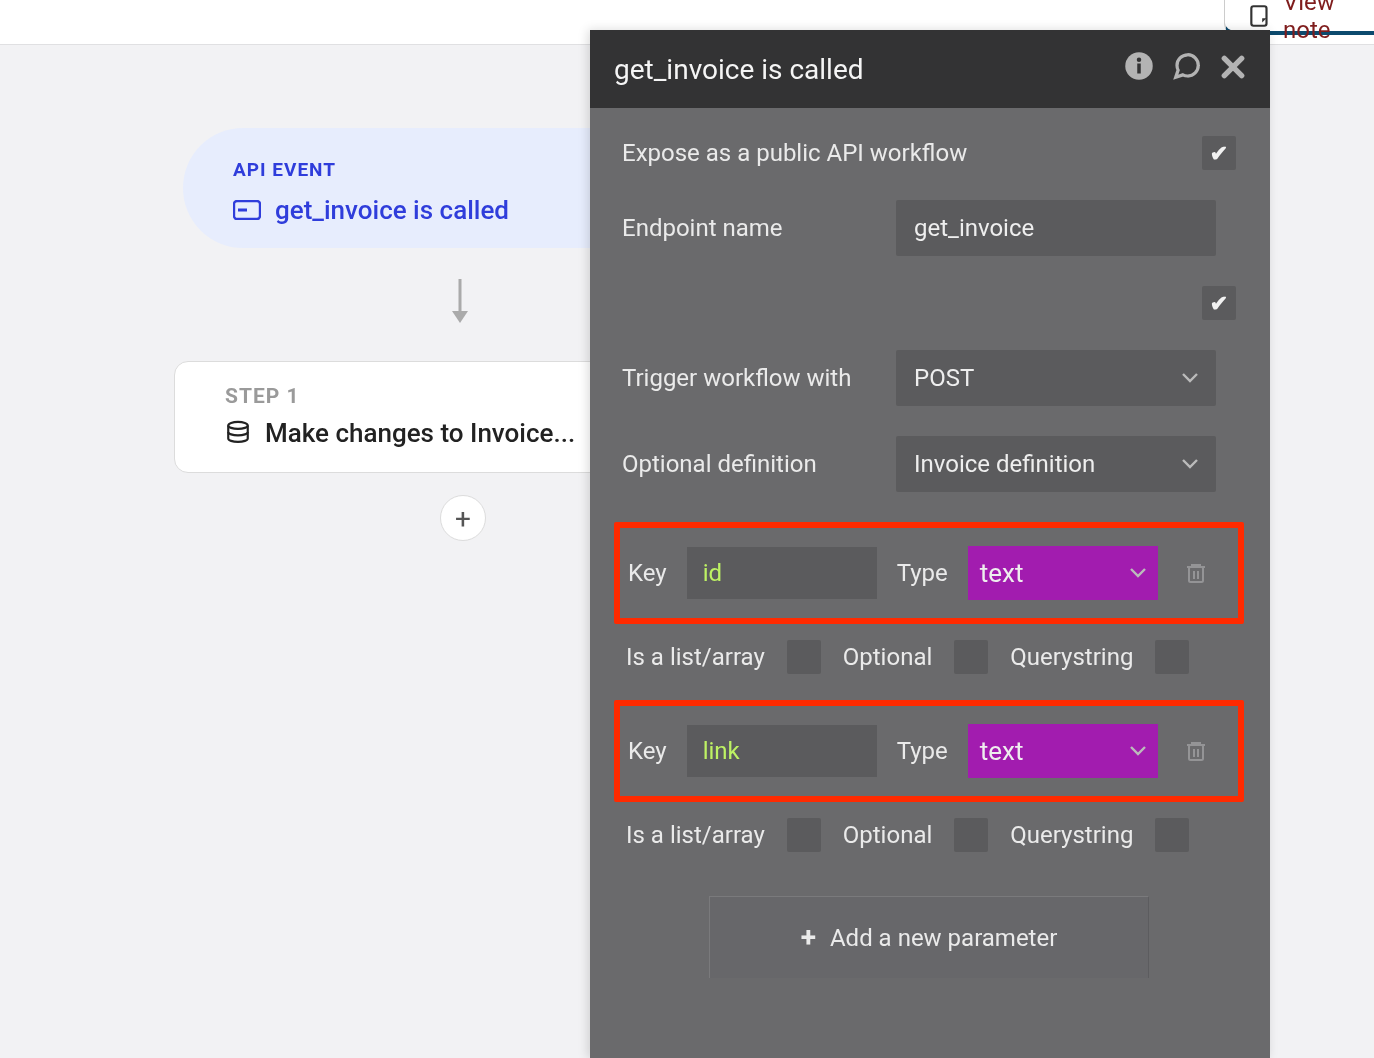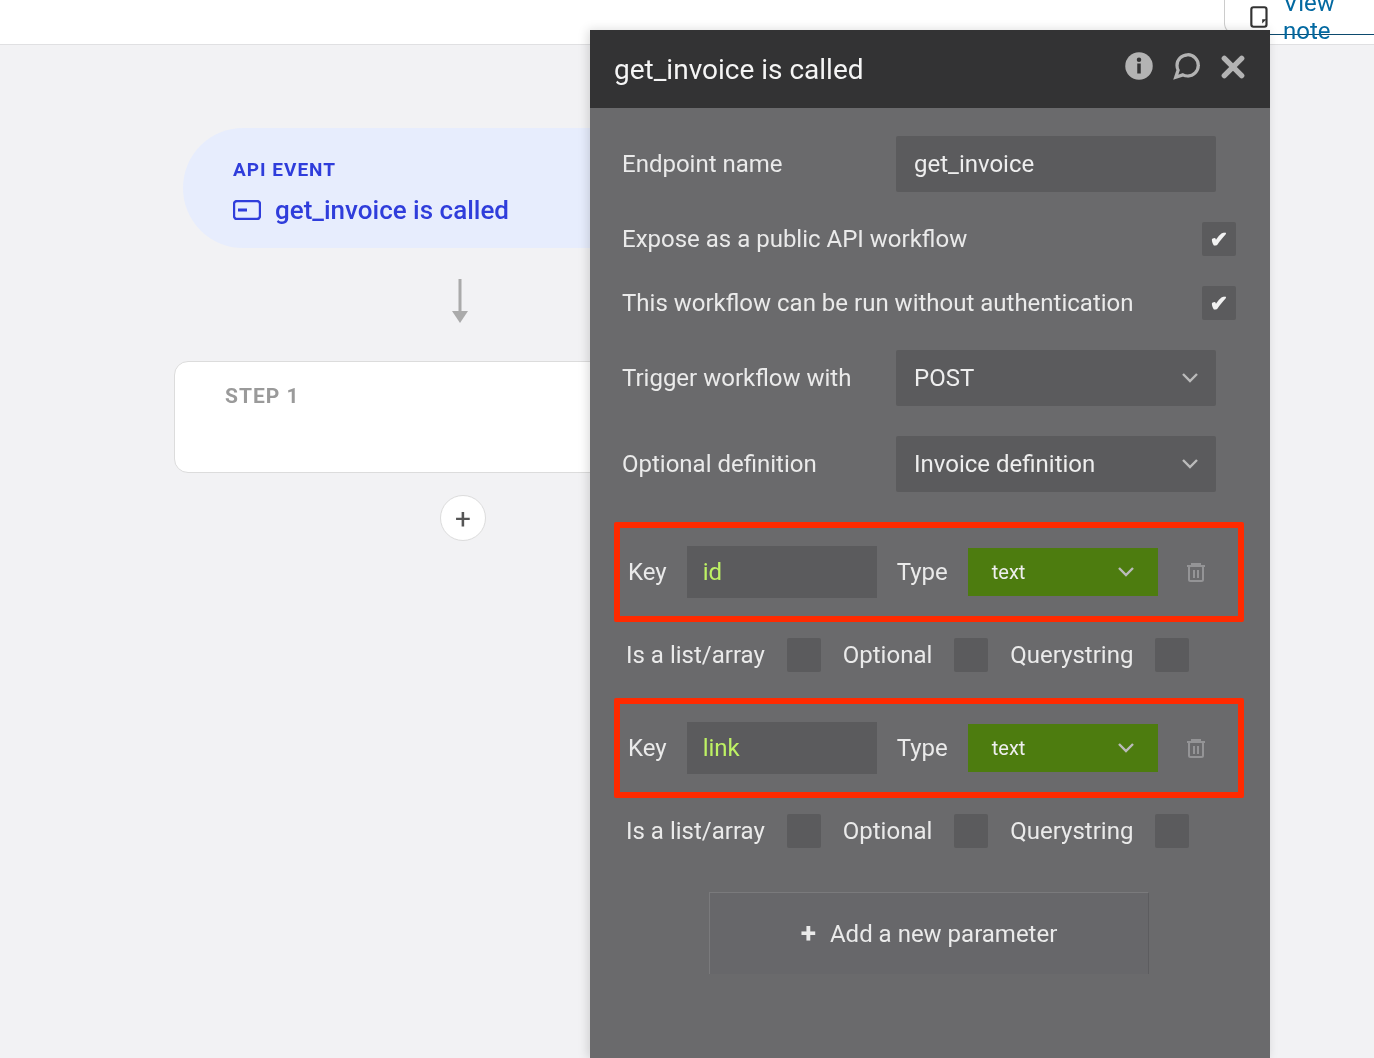--- a/index.html
+++ b/index.html
@@ -1,21 +1,21 @@
 <!DOCTYPE html>
 <html><head>
 <meta charset="utf-8">
 <style>
   * { box-sizing: border-box; margin: 0; padding: 0; font-family: -apple-system, BlinkMacSystemFont, "Segoe UI", Roboto, Arial, sans-serif; }
   html, body { width: 1374px; height: 1058px; background: #fff; overflow: hidden; }
 
   .top-cutoff {
     position: absolute; top: 0; right: 0; width: 150px; height: 35px;
-    border-left: 1px solid #ccc; border-bottom: 1px solid #0c4a6e; border-bottom-left-radius: 12px;
-    font-size: 24px; color: #0369a1; padding-left: 22px; display: flex; align-items: center; gap: 10px;
+    border-left: 1px solid #ccc; border-bottom: 4px solid #0c4a6e; border-bottom-left-radius: 12px;
+    font-size: 24px; color: #7f1d1d; padding-left: 22px; display: flex; align-items: center; gap: 10px;
   }
   .top-cutoff svg { flex: 0 0 auto; }
 
   .canvas-bg {
     position: absolute; top: 44px; left: 0; right: 0; bottom: 0;
     background: #f2f2f4; border-top: 1px solid #e0e0e2;
   }
 
   .event-card {
     position: absolute; top: 83px; left: 183px; width: 515px; height: 120px;
@@ -73,21 +73,21 @@
     background: #5b5b5d; color: #eee; font-size: 24px; padding: 14px 18px; width: 320px;
     display: flex; align-items: center; justify-content: space-between; border-radius: 2px;
   }
   .caret-svg { width: 16px; height: 10px; }
 
   .param-block { padding: 18px 8px; margin: 6px -8px 10px -8px; }
   .param-block.highlight { border: 6px solid #ff2a00; border-radius: 2px; margin-top: 16px; }
   .param-row { display: flex; align-items: center; gap: 20px; }
   .param-row .lbl { font-size: 24px; color: #eaeaea; }
   .param-row .tin { background: #5b5b5d; color: #bef264; font-size: 24px; padding: 12px 16px; border: none; width: 190px; }
-  .param-row .sel { background: #4d7c0f; color: #eee; font-size: 20px; padding: 12px 24px; width: 190px; display: flex; align-items: center; justify-content: space-between; }
+  .param-row .sel { background: #a21caf; color: #eee; font-size: 26px; padding: 12px 12px; width: 190px; display: flex; align-items: center; justify-content: space-between; }
   .param-row .trash { margin-left: 6px; color: #949496; display:flex; align-items:center; }
 
   .flags-row { display: flex; align-items: center; gap: 22px; padding: 6px 4px 10px 4px; margin-bottom: 16px; }
   .flags-row .lbl { font-size: 24px; color: #eaeaea; }
   .flags-row .pcheck { background: #5b5b5d; }
 
   .add-param {
     margin: 34px auto 0 auto; width: 440px; padding: 24px 10px; background: #67676a;
     display: flex; align-items: center; justify-content: center; gap: 14px;
     font-size: 24px; color: #eaeaea; border-top: 1px solid rgba(255,255,255,0.12);
@@ -120,20 +120,28 @@
 
   <div class="arrow-down">
     <svg width="24" height="48" viewBox="0 0 24 48">
         <line x1="12" y1="2" x2="12" y2="36" stroke="#aaa" stroke-width="3"></line>
         <polygon points="4,34 20,34 12,46" fill="#aaa"></polygon>
       </svg>
   </div>
 
   <div class="step-card">
     <div class="sub">STEP 1</div>
+    <div class="row">
+      <svg width="26" height="26" viewBox="0 0 24 24" fill="none" stroke="#222" stroke-width="2">
+          <ellipse cx="12" cy="5" rx="9" ry="3.2"></ellipse>
+          <path d="M3 5v6c0 1.8 4 3.2 9 3.2s9-1.4 9-3.2V5"></path>
+          <path d="M3 11v6c0 1.8 4 3.2 9 3.2s9-1.4 9-3.2v-6"></path>
+        </svg>
+      <span>Make changes to Invoice...</span>
+    </div>
   </div>
 
   <div class="add-circle">
     <span>+</span>
   </div>
 
 </div>
 
 <div class="panel">
   <div class="panel-header">
@@ -153,32 +161,31 @@
     <span class="hicon">
       <svg width="26" height="26" viewBox="0 0 24 24">
           <path d="M4 4l16 16M20 4L4 20" stroke="#b3b3b3" stroke-width="5" stroke-linecap="round"></path>
         </svg>
     </span>
   </div>
 
   <div class="panel-body">
 
     <div class="prow">
-      <span class="plabel w1">Endpoint name</span>
-      <input class="ptext-input" value="get_invoice" style="">
-    </div>
-
-    <div class="prow">
       <span class="plabel">Expose as a public API workflow</span>
       <span class="spacer"></span>
       <span class="pcheck checked"></span>
     </div>
 
     <div class="prow">
-      <span class="plabel">This workflow can be run without authentication</span>
+      <span class="plabel w1">Endpoint name</span>
+      <input class="ptext-input" value="get_invoice" style="">
+    </div>
+
+    <div class="prow">
       <span class="spacer"></span>
       <span class="pcheck checked"></span>
     </div>
 
 
     <div class="prow">
       <span class="plabel w1">Trigger workflow with</span>
       <div class="pselect">
         <span>POST</span>
         <svg class="caret-svg" viewBox="0 0 16 10">

